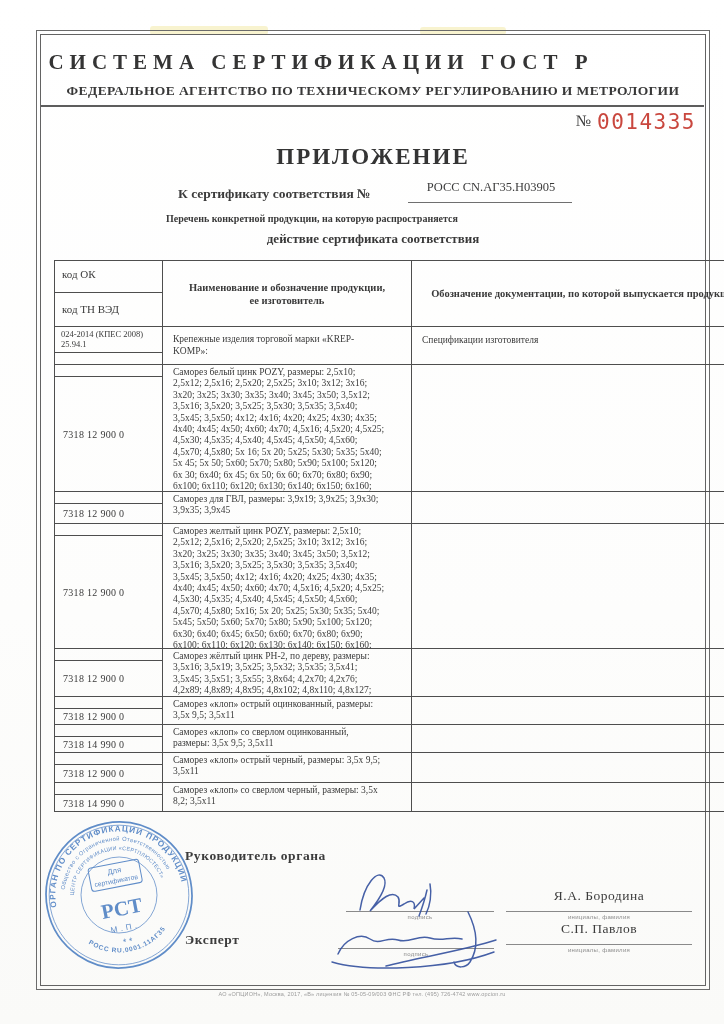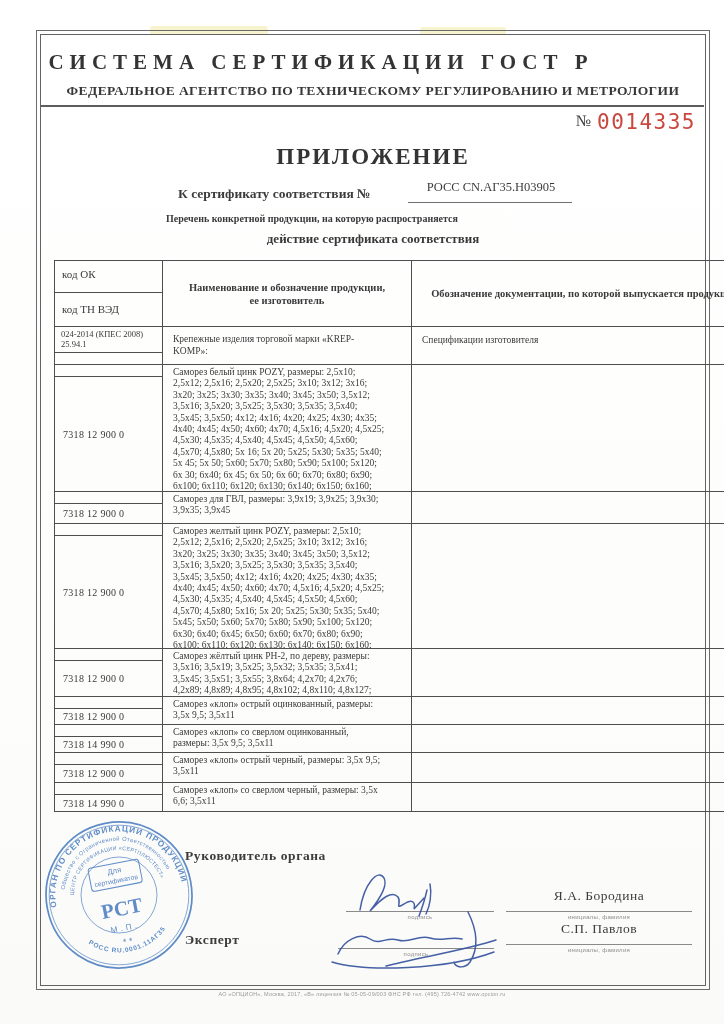--- a/index.html
+++ b/index.html
@@ -189,21 +189,21 @@
         </div>
       <div class="c2">Саморез «клоп» острый черный, размеры: 3,5x 9,5; 3,5x11</div>
       <div class="c3"></div>
     </div>
 
     <div class="trow" style="height:29px">
       <div class="c1">
           <div class="c1top"></div>
           <div class="c1bot">7318 14 990 0</div>
         </div>
-      <div class="c2">Саморез «клоп» со сверлом черный, размеры: 3,5x 6,6; 3,5x11</div>
+      <div class="c2">Саморез «клоп» со сверлом черный, размеры: 3,5x 8,2; 3,5x11</div>
       <div class="c3"></div>
     </div>
   </div>
 
   <svg class="stamp" viewBox="0 0 150 150">
     <g fill="none" stroke="#4b7ec2">
       <circle cx="75" cy="75" r="71" stroke-width="1.7"></circle>
       <circle cx="75" cy="75" r="68" stroke-width="0.7"></circle>
       <circle cx="75" cy="75" r="37" stroke-width="0.7"></circle>
     </g>

